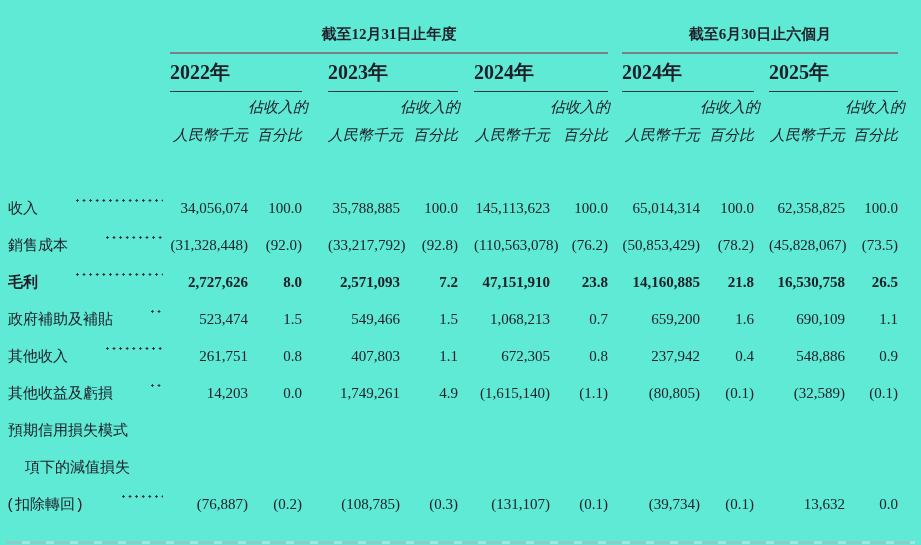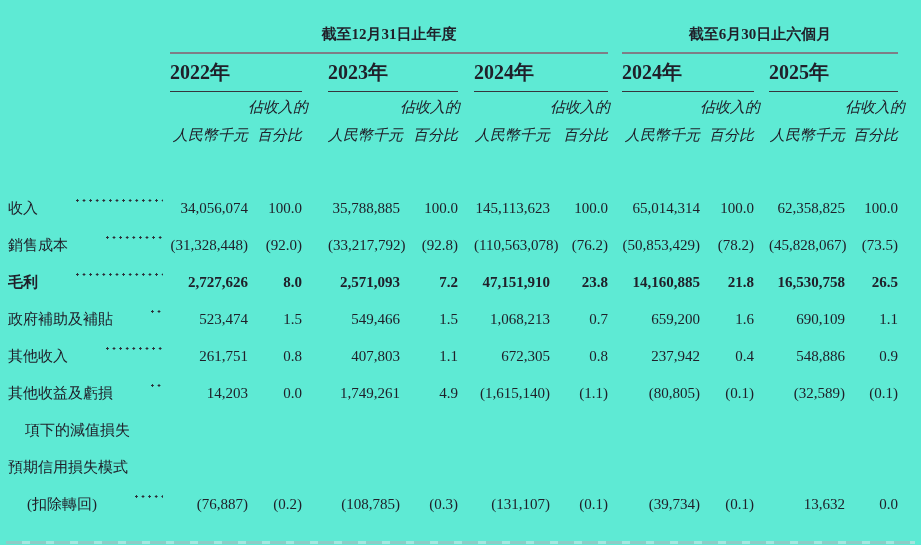--- a/index.html
+++ b/index.html
@@ -61,21 +61,21 @@
   
   tr.data{height:37px;}
   tr.data td.num{text-align:right;}
   tr.data.bold td{font-weight:bold;font-family:Liberation Serif, serif;}
   td.label .labwrap{
     display:flex;
     padding-left:8px;
     padding-right:5px;
     gap:32px;
   }
-  tr.ind1 td.label .labwrap{padding-left:27px;}
+  tr.ind1 td.label .labwrap{padding-left:6px;font-family:Liberation Mono, monospace;}
   tr.ind2 td.label .labwrap{padding-left:25px;}
   .lab{white-space:nowrap;}
   .leader{
     flex:1 1 auto;
     height:3px;
     margin:0 2px 4px 6px;
     background-image:radial-gradient(circle 1.05px at 1.5px 1.5px, #2b2b35 98%, rgba(0,0,0,0) 100%);
     background-size:6.6px 3px;
     background-repeat:repeat-x;
   }
@@ -315,46 +315,46 @@
           <td class="num val">(1,615,140)</td>
           <td class="num pct">(1.1)</td>
           <td class="blank"></td>
           <td class="num val">(80,805)</td>
           <td class="num pct">(0.1)</td>
           <td class="blank"></td>
           <td class="num val">(32,589)</td>
           <td class="num pct">(0.1)</td>
           <td class="blank"></td>
         </tr>
+        <tr class="data">
+          <td class="label">
+            <div class="labwrap">
+              <span class="lab">預期信用損失模式</span>
+            </div>
+          </td>
+          <td class="num val"></td>
+          <td class="num pct"></td>
+          <td class="blank"></td>
+          <td class="num val"></td>
+          <td class="num pct"></td>
+          <td class="blank"></td>
+          <td class="num val"></td>
+          <td class="num pct"></td>
+          <td class="blank"></td>
+          <td class="num val"></td>
+          <td class="num pct"></td>
+          <td class="blank"></td>
+          <td class="num val"></td>
+          <td class="num pct"></td>
+          <td class="blank"></td>
+        </tr>
         <tr class="data ind2">
           <td class="label">
             <div class="labwrap">
               <span class="lab">項下的減值損失</span>
-            </div>
-          </td>
-          <td class="num val"></td>
-          <td class="num pct"></td>
-          <td class="blank"></td>
-          <td class="num val"></td>
-          <td class="num pct"></td>
-          <td class="blank"></td>
-          <td class="num val"></td>
-          <td class="num pct"></td>
-          <td class="blank"></td>
-          <td class="num val"></td>
-          <td class="num pct"></td>
-          <td class="blank"></td>
-          <td class="num val"></td>
-          <td class="num pct"></td>
-          <td class="blank"></td>
-        </tr>
-        <tr class="data">
-          <td class="label">
-            <div class="labwrap">
-              <span class="lab">預期信用損失模式</span>
             </div>
           </td>
           <td class="num val"></td>
           <td class="num pct"></td>
           <td class="blank"></td>
           <td class="num val"></td>
           <td class="num pct"></td>
           <td class="blank"></td>
           <td class="num val"></td>
           <td class="num pct"></td>

